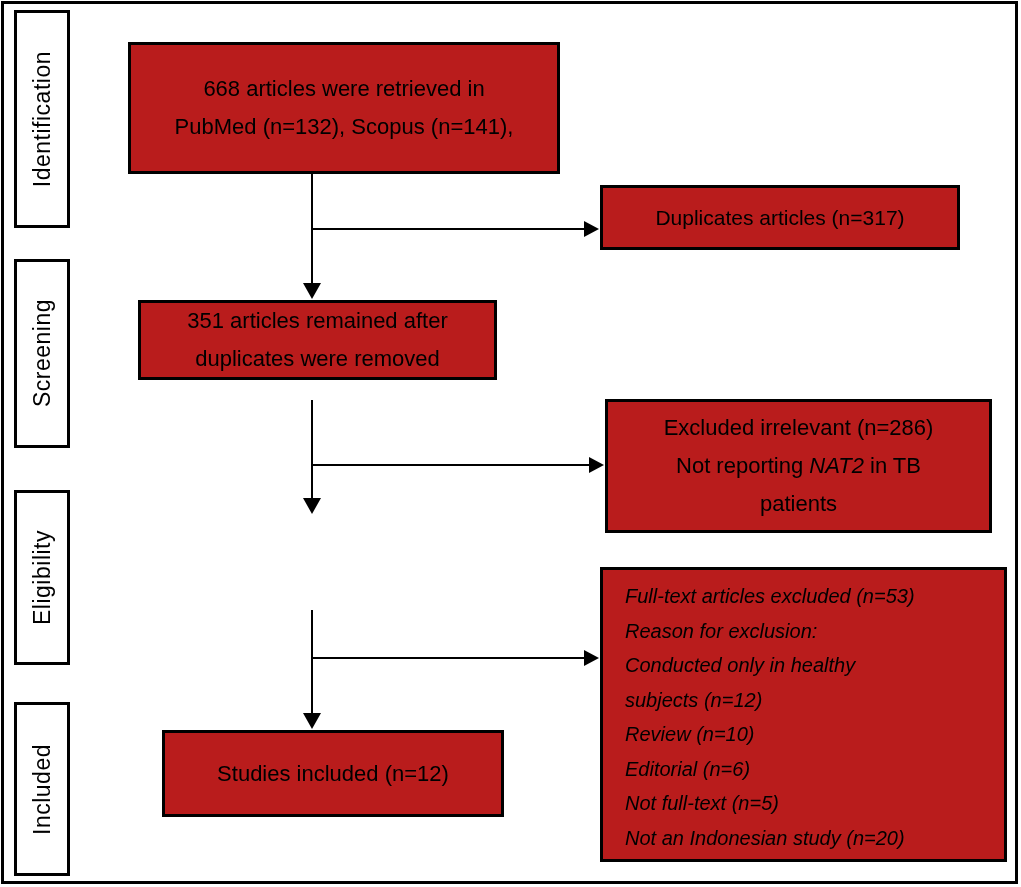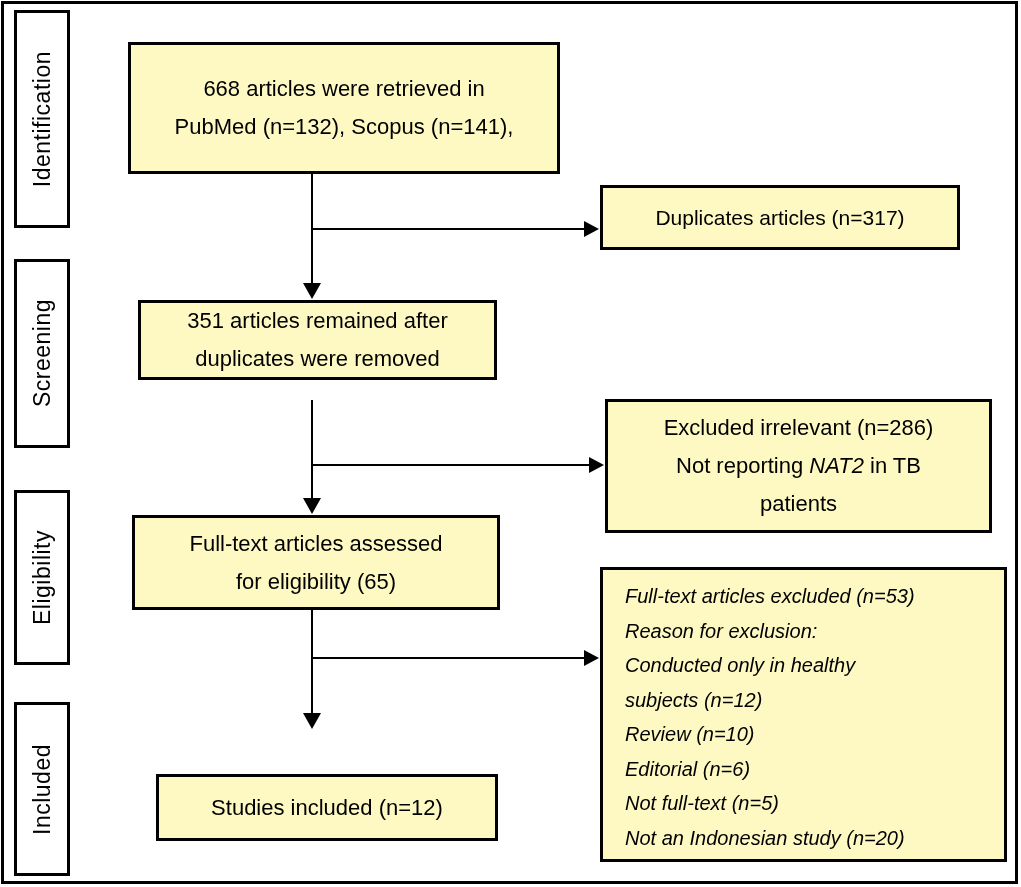--- a/index.html
+++ b/index.html
@@ -32,21 +32,21 @@
   .stage-box .vtext {
     writing-mode: vertical-rl;
     transform: rotate(180deg);
     font-size: 23px;
     letter-spacing: 0.5px;
     white-space: nowrap;
   }
   .flow-box {
     position: absolute;
     border: 3px solid #000;
-    background: #fef9c3;
+    background: #b91c1c;
     display: flex;
     flex-direction: column;
     align-items: center;
     justify-content: center;
     text-align: center;
     font-size: 22px;
     line-height: 38px;
   }
   .flow-box.small { font-size: 21px; }
   .flow-box.list {
@@ -121,33 +121,29 @@
     <div class="line">351 articles remained after</div>
     <div class="line">duplicates were removed</div>
   </div>
 
   <div class="flow-box" style="left:605px; top:399px; width:387px; height:134px;">
     <div class="line">Excluded irrelevant (n=286)</div>
     <div class="line"><span>Not reporting </span><i>NAT2</i><span> in TB</span></div>
     <div class="line">patients</div>
   </div>
 
-  <div class="flow-box" style="left:132px; top:515px; width:368px; height:95px;">
-    <div class="line">Full-text articles assessed</div>
-    <div class="line">for eligibility (65)</div>
-  </div>
 
   <div class="flow-box list" style="left:600px; top:567px; width:407px; height:295px;">
     <div class="line">Full-text articles excluded (n=53)</div>
     <div class="line">Reason for exclusion:</div>
     <div class="line">Conducted only in healthy</div>
     <div class="line">subjects (n=12)</div>
     <div class="line">Review (n=10)</div>
     <div class="line">Editorial (n=6)</div>
     <div class="line">Not full-text (n=5)</div>
     <div class="line">Not an Indonesian study (n=20)</div>
   </div>
 
-  <div class="flow-box" style="left:156px; top:730px; width:342px; height:67px;margin-top:44px;">
+  <div class="flow-box" style="left:162px; top:730px; width:342px; height:87px;">
     <div class="line">Studies included (n=12)</div>
   </div>
 
 </div>
 
 </body></html>

